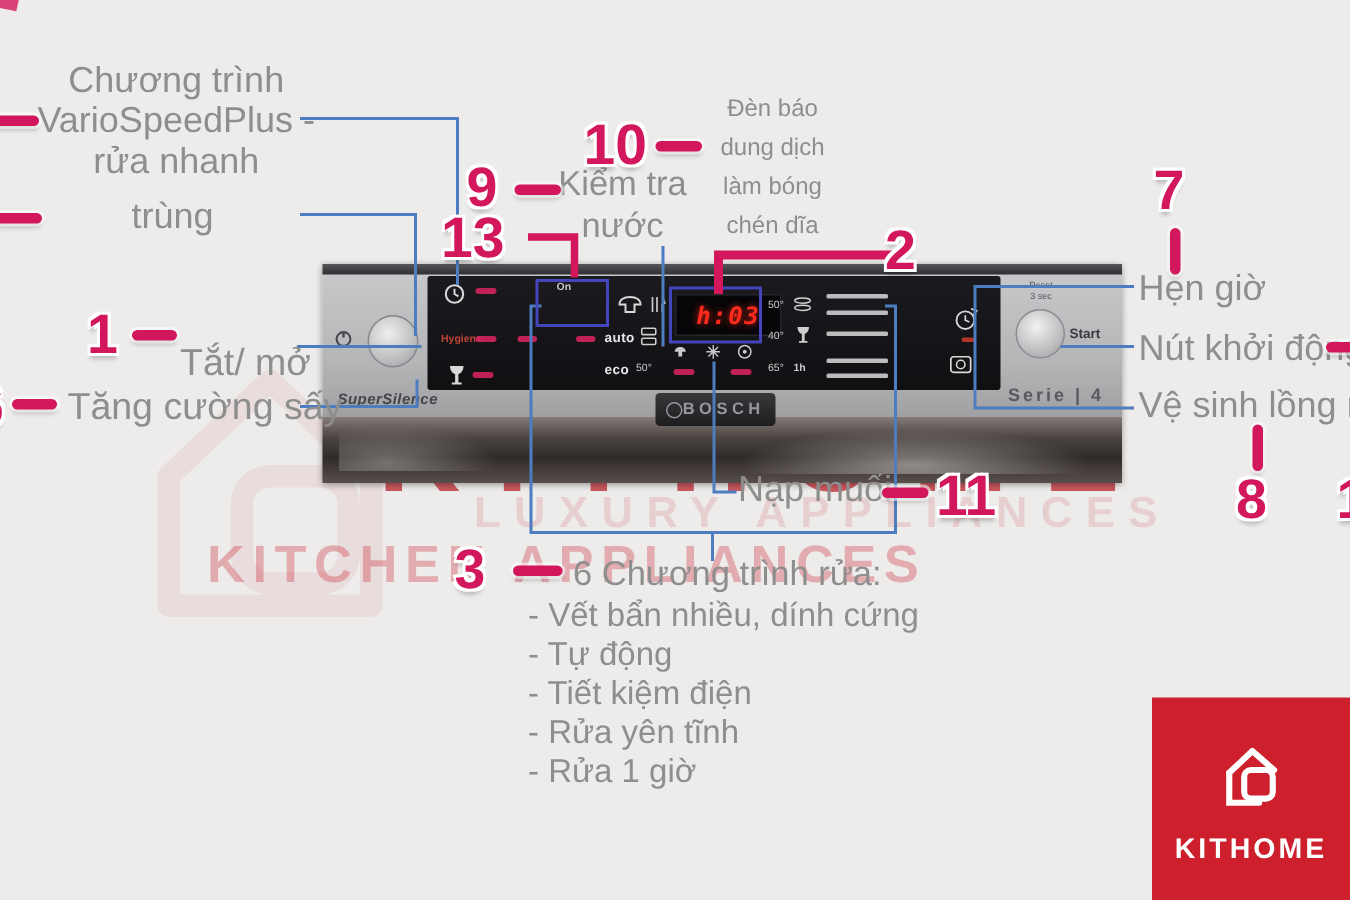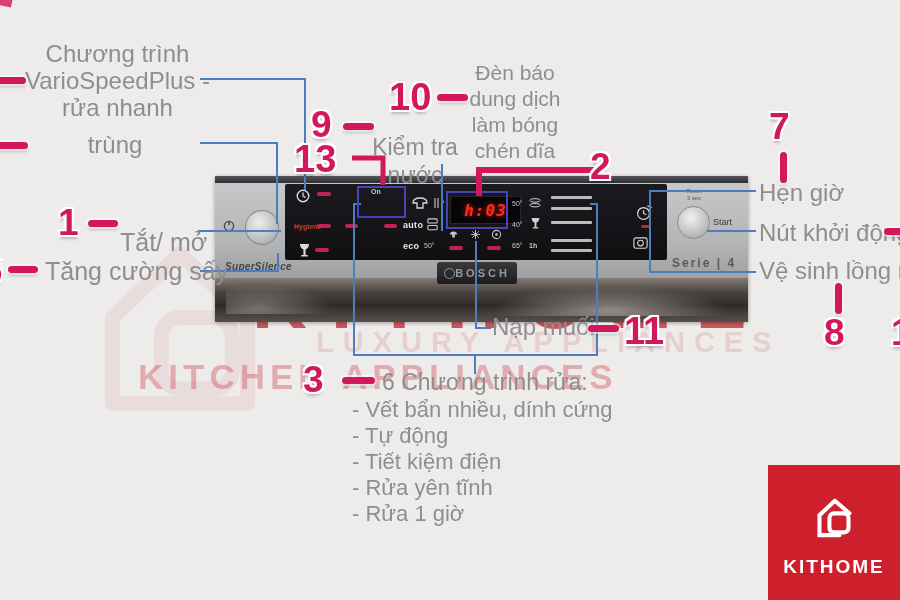--- a/index.html
+++ b/index.html
@@ -46,21 +46,21 @@
            border:1px solid #86878a; }
   .start-btn { position:absolute; left:462px; top:30px; width:33px; height:33px; border-radius:50%;
            background:radial-gradient(circle at 42% 35%, #f2f2f2, #bcbdbf 62%, #9b9c9e);
            border:1px solid #8b8c8f; }
   .supersilence { position:absolute; left:10px; top:85px; font-size:10px; font-style:italic;
            font-weight:700; color:#45454a; letter-spacing:.3px; }
   .serie { position:absolute; left:457px; top:80px; font-size:12px; color:#5a5a5e;
            letter-spacing:2px; font-weight:700; }
   .reset-lbl { position:absolute; left:460px; top:12px; width:38px; text-align:center;
            font-size:6px; line-height:7px; color:#55555a; }
-  .start-lbl { position:absolute; left:498px; top:41px; font-size:9px; color:#3b3b3f; }
+  .start-lbl { position:absolute; left:498px; top:41px; font-size:9px; color:#3b3b3f;font-weight:bold; }
   
   .strip-el { position:absolute; color:#dcdcdc; }
   .micro { font-size:7px; color:#c9c9cb; }
   .led { position:absolute; background:#d3235c; border-radius:2px; opacity:.9; }
   .ledr { position:absolute; background:#c0392b; border-radius:2px; opacity:.9; }
   .hygiene { font-size:7px; font-weight:700; color:#c04438; }
   .auto-eco { font-size:9px; font-weight:700; color:#e6e6e8; letter-spacing:.3px; }
   .display-screen { position:absolute; left:165px; top:12px; width:71px; height:28px;
            background:#060608; border:1px solid #26262a; display:flex; align-items:center;
            justify-content:center; }
@@ -244,30 +244,30 @@
   <div class="num" style="left:58px;top:202px;">1</div>
   <div class="dash" style="left:88px;top:220px;width:30px;"></div>
   <div class="lbl" style="left:120px;top:228px;font-size:25px;">Tắt/ mở</div>
 
   <div class="num" style="left:-18px;top:250px;">6</div>
   <div class="dash" style="left:8px;top:266px;width:30px;"></div>
   <div class="lbl" style="left:45px;top:257px;font-size:25px;">Tăng cường sấy</div>
 
   <div class="num" style="left:311px;top:104px;">9</div>
   <div class="dash" style="left:343px;top:123px;width:31px;"></div>
-  <div class="lbl lbl-c" style="left:360px;top:108px;width:110px;font-size:23px;line-height:28px;margin-top:25px;">
+  <div class="lbl lbl-c" style="left:360px;top:108px;width:110px;font-size:23px;line-height:28px;">
     <div>Kiểm tra</div>
     <div>nước</div>
   </div>
 
   <div class="num num-s" style="left:294px;top:138px;">13</div>
 
   <div class="num num-s" style="left:389px;top:76px;">10</div>
   <div class="dash" style="left:437px;top:94px;width:31px;"></div>
-  <div class="lbl lbl-c" style="left:455px;top:60px;width:120px;font-size:21px;line-height:26px;">
+  <div class="lbl lbl-c" style="left:455px;top:60px;width:120px;font-size:16px;line-height:26px;">
     <div>Đèn báo</div>
     <div>dung dịch</div>
     <div>làm bóng</div>
     <div>chén dĩa</div>
   </div>
 
   <div class="num" style="left:590px;top:146px;">2</div>
 
   <div class="num" style="left:769px;top:106px;">7</div>
   <div class="vdash" style="left:780px;top:152px;height:31px;"></div>

